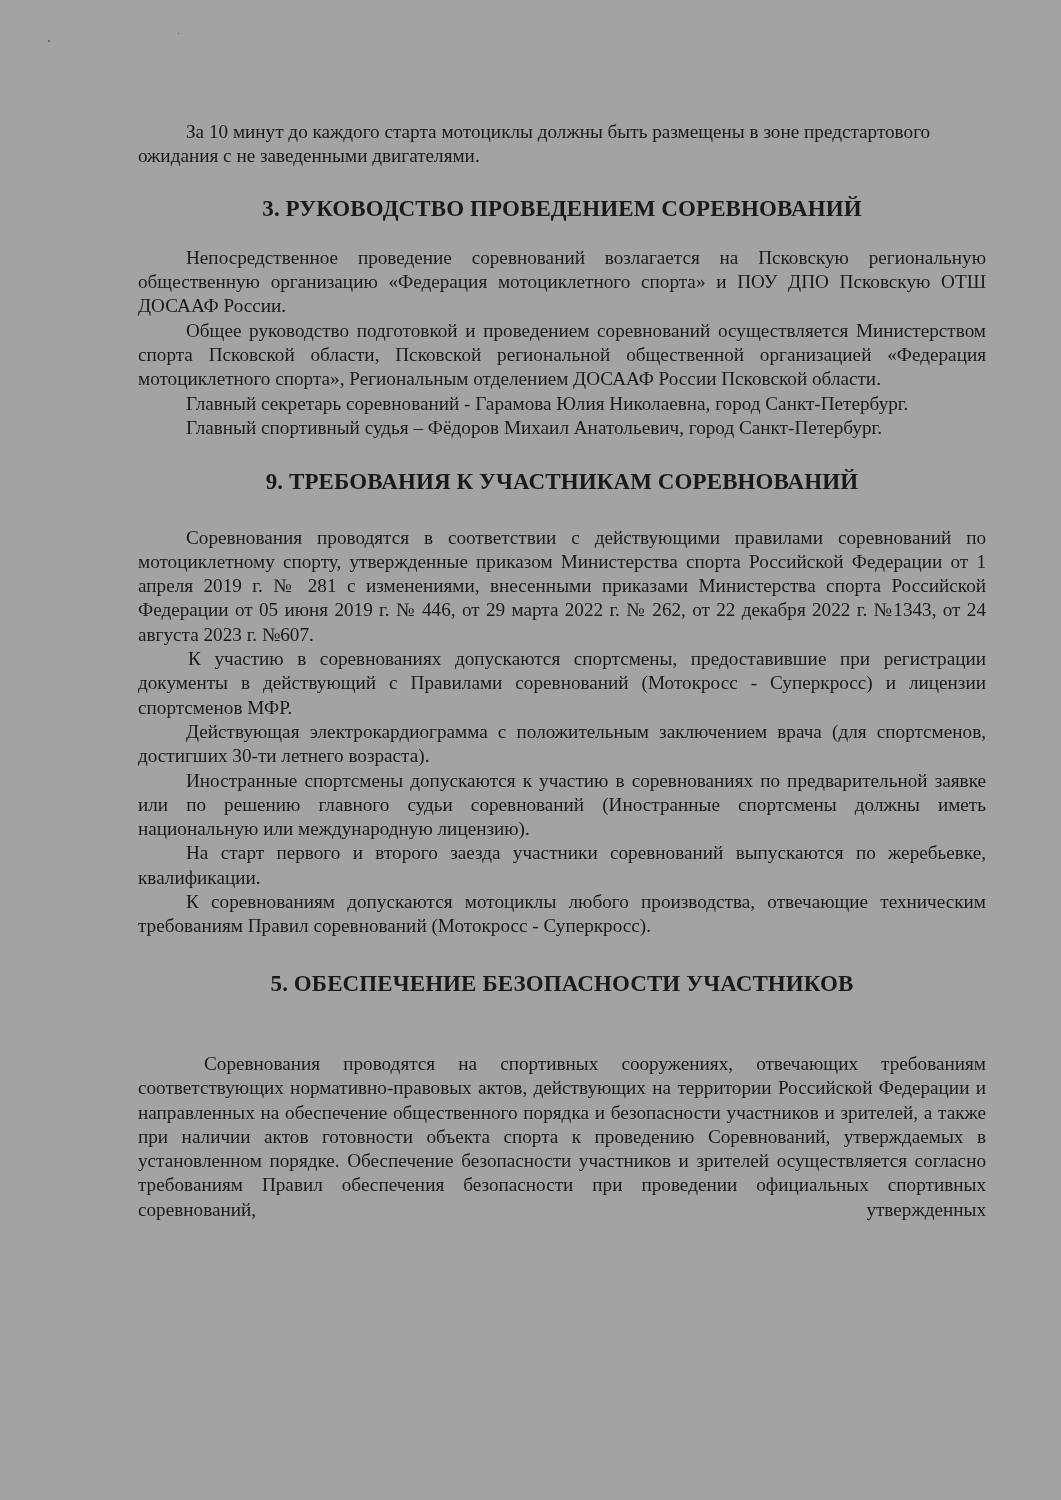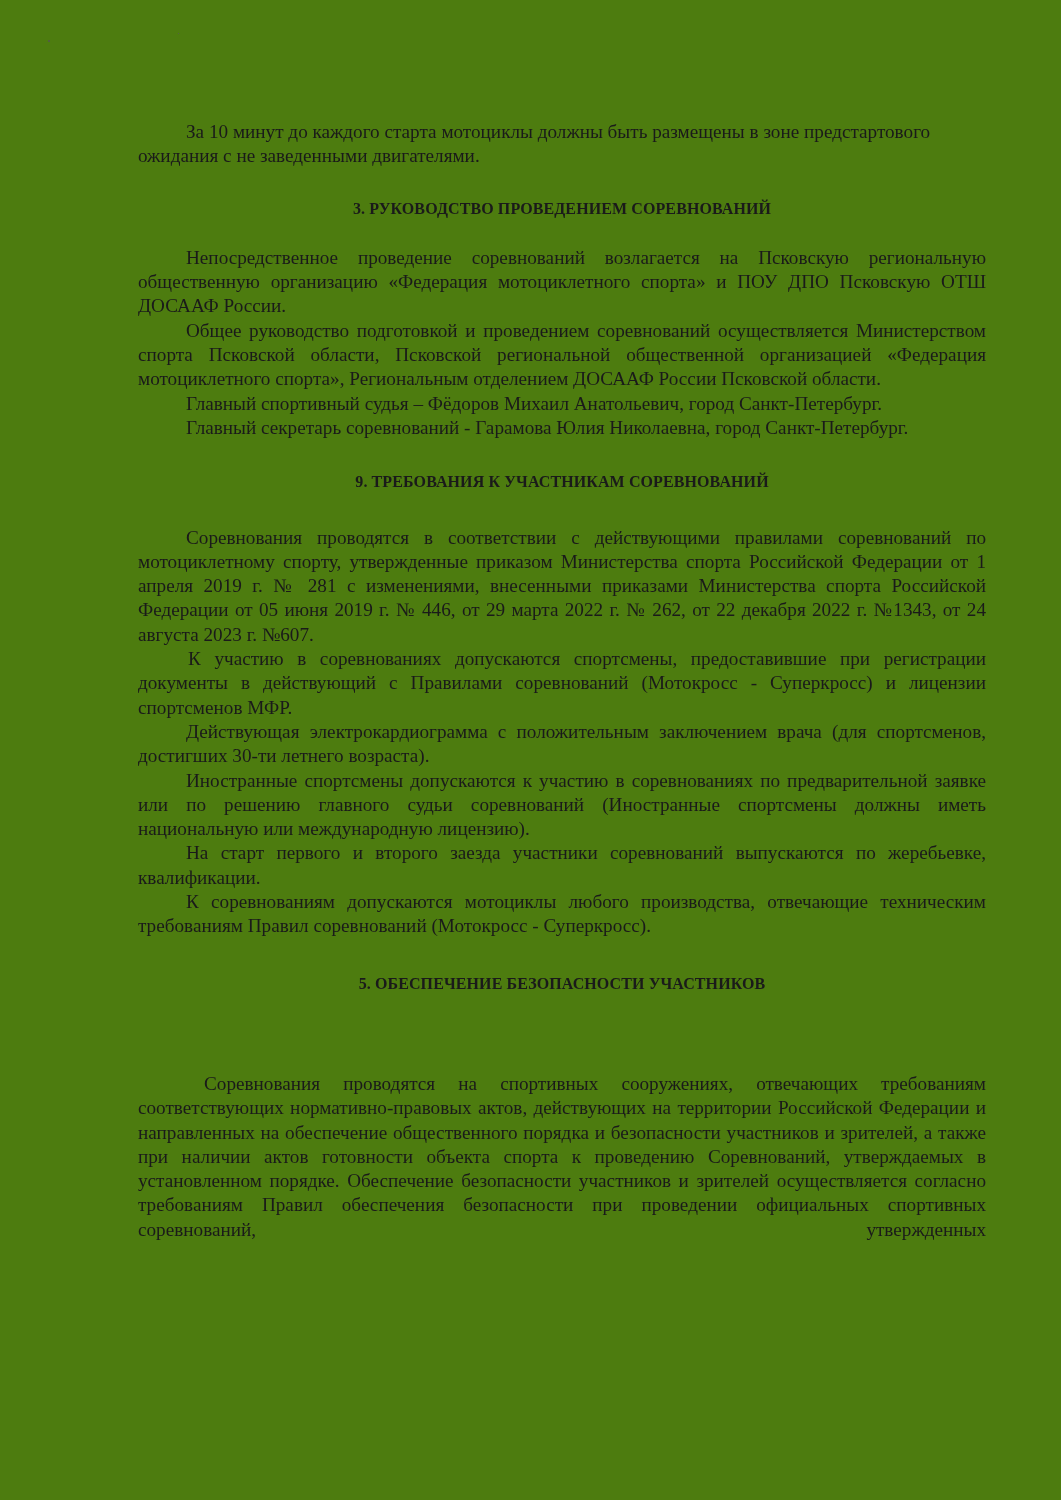--- a/index.html
+++ b/index.html
@@ -1,54 +1,54 @@
 <!DOCTYPE html>
 <html><head>
   <meta charset="utf-8">
   <style>
     html, body { margin: 0; padding: 0; background: #ffffff; }
     body { width: 1061px; height: 1500px; position: relative; overflow: hidden; }
     .page {
       position: absolute; left: 0; top: 0; width: 1061px; height: 1500px;
-      background: #4d7c0f; color: #1a1a1a;
+      background: #a3a3a3; color: #1a1a1a;
       font-family: "Liberation Serif", "DejaVu Serif", serif;
     }
     .content {
       position: absolute; left: 138px; top: 120px; width: 848px;
       font-size: 19.2px; line-height: 24.3px;
     }
     p {
       margin: 0; text-align: justify; text-indent: 48px;
     }
     h2 {
       margin: 0; text-align: center; font-weight: bold;
-      font-size: 16px; letter-spacing: 0.1px;
+      font-size: 23px; letter-spacing: 0.1px;
     }
     .h-s3 { margin-top: 28px; margin-bottom: 25px; }
     .h-s4 { margin-top: 30px; margin-bottom: 31px; }
-    .h-s5 { margin-top: 33px; margin-bottom: 76px; }
+    .h-s5 { margin-top: 33px; margin-bottom: 56px; }
     .indent-wide { text-indent: 50px; }
     .indent-xwide { text-indent: 66px; }
     .speck { position: absolute; width: 2px; height: 2px; background: #555; border-radius: 1px; }
   </style>
 </head>
 <body>
 
 <div class="page">
   <span class="speck" style="left:48px;top:40px;"></span>
   <span class="speck" style="left:178px;top:33px;width:1px;height:1px;"></span>
 
   <div class="content">
     <p style="text-align:left;">За 10 минут до каждого старта мотоциклы должны быть размещены в зоне предстартового ожидания с не заведенными двигателями.</p>
 
     <h2 class="h-s3">3. РУКОВОДСТВО ПРОВЕДЕНИЕМ СОРЕВНОВАНИЙ</h2>
     <p>Непосредственное проведение соревнований возлагается на Псковскую региональную общественную организацию «Федерация мотоциклетного спорта» и ПОУ ДПО Псковскую ОТШ ДОСААФ России.</p>
     <p>Общее руководство подготовкой и проведением соревнований осуществляется Министерством спорта Псковской области, Псковской региональной общественной организацией «Федерация мотоциклетного спорта», Региональным отделением ДОСААФ России Псковской области.</p>
+    <p>Главный секретарь соревнований - Гарамова Юлия Николаевна, город Санкт-Петербург.</p>
     <p>Главный спортивный судья – Фёдоров Михаил Анатольевич, город Санкт-Петербург.</p>
-    <p>Главный секретарь соревнований - Гарамова Юлия Николаевна, город Санкт-Петербург.</p>
 
     <h2 class="h-s4">9. ТРЕБОВАНИЯ К УЧАСТНИКАМ СОРЕВНОВАНИЙ</h2>
     <p>Соревнования проводятся в соответствии с действующими правилами соревнований по мотоциклетному спорту, утвержденные приказом Министерства спорта Российской Федерации от 1 апреля 2019 г. № 281 с изменениями, внесенными приказами Министерства спорта Российской Федерации от 05 июня 2019 г. № 446, от 29 марта 2022 г. № 262, от 22 декабря 2022 г. №1343, от 24 августа 2023 г. №607.</p>
     <p class="indent-wide">К участию в соревнованиях допускаются спортсмены, предоставившие при регистрации документы в действующий с Правилами соревнований (Мотокросс - Суперкросс) и лицензии спортсменов МФР.</p>
     <p>Действующая электрокардиограмма с положительным заключением врача (для спортсменов, достигших 30-ти летнего возраста).</p>
     <p>Иностранные спортсмены допускаются к участию в соревнованиях по предварительной заявке или по решению главного судьи соревнований (Иностранные спортсмены должны иметь национальную или международную лицензию).</p>
     <p>На старт первого и второго заезда участники соревнований выпускаются по жеребьевке, квалификации.</p>
     <p>К соревнованиям допускаются мотоциклы любого производства, отвечающие техническим требованиям Правил соревнований (Мотокросс - Суперкросс).</p>
 
     <h2 class="h-s5">5. ОБЕСПЕЧЕНИЕ БЕЗОПАСНОСТИ УЧАСТНИКОВ</h2>

